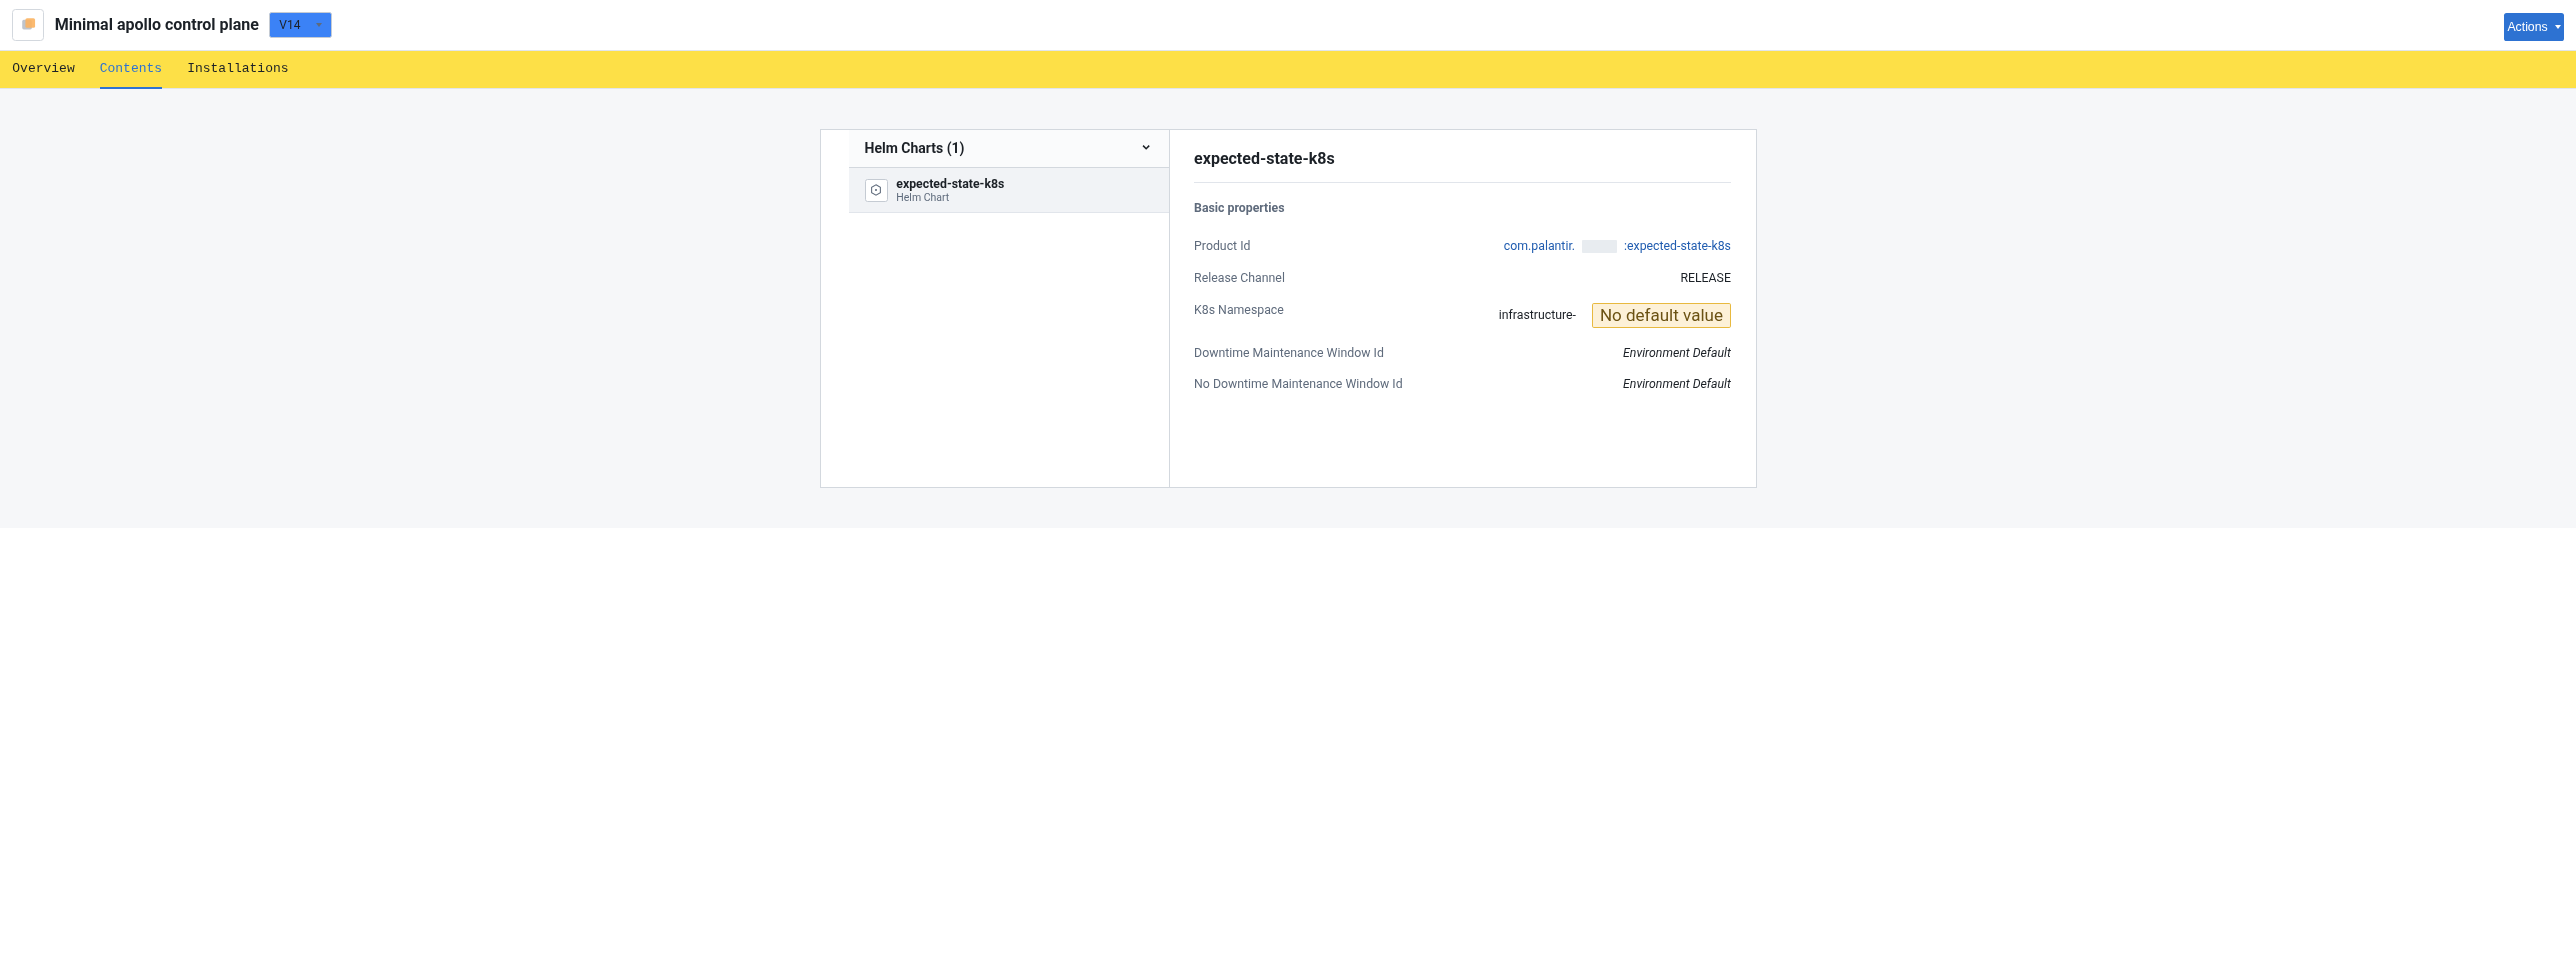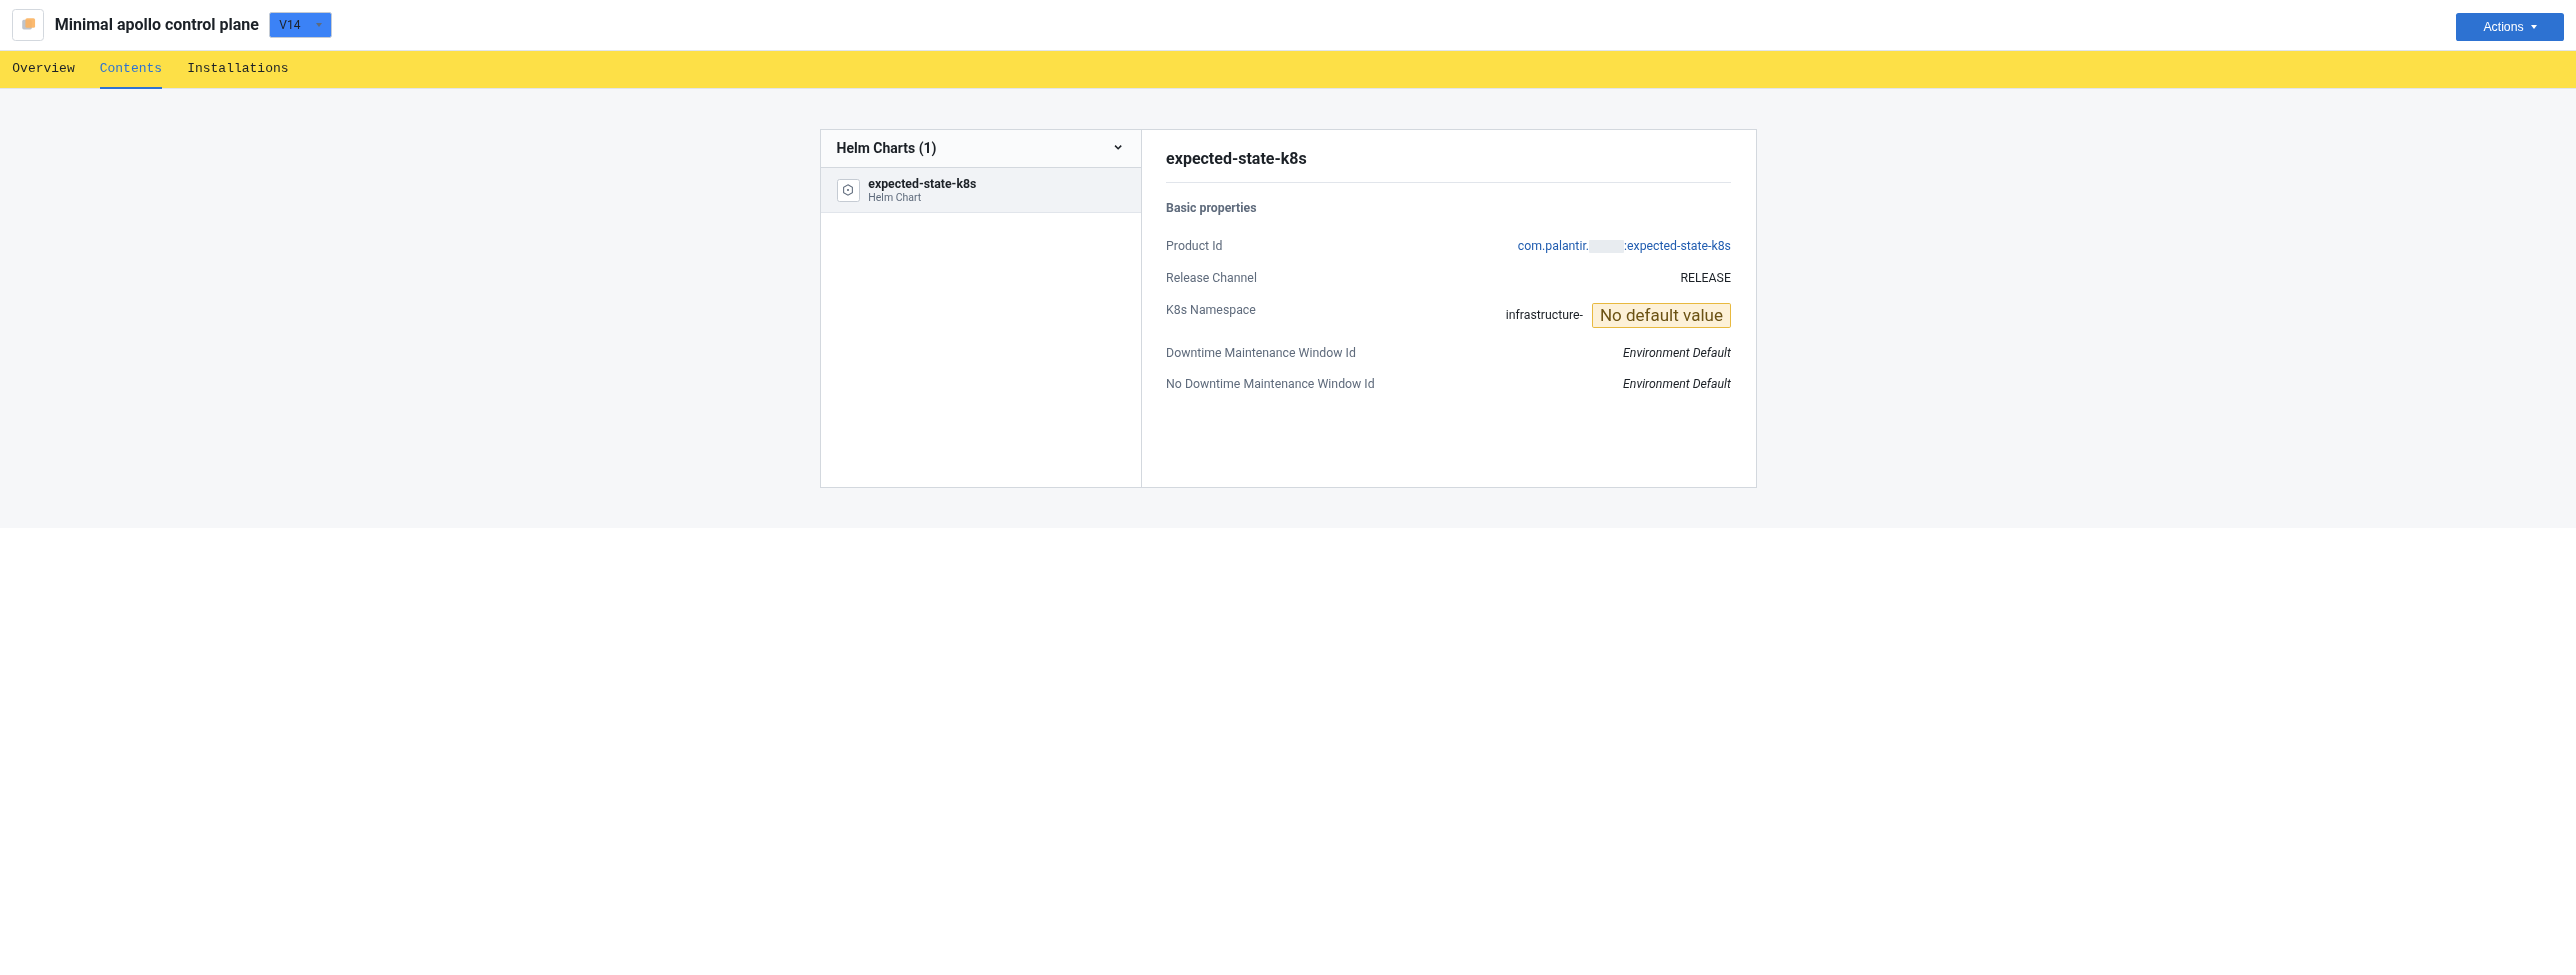--- a/index.html
+++ b/index.html
@@ -53,21 +53,21 @@
       border-radius: 2.6px;
       background: #3b82f6;
       cursor: pointer;
       font-size: 12px;
       color: #1c2127;
     }
     .actions-button {
       display: flex;
       align-items: center;
       gap: 7px;
-      padding: 7px 27px;
+      padding: 7px 3px;
       background: #2d72d2;
       color: #fff;
       border: none;
       border-radius: 2.6px;
       font-size: 12.3px;
       font-weight: 500;
       cursor: pointer;
     }
     .tabs {
       display: flex;
@@ -94,20 +94,21 @@
       min-height: 439px;
       padding: 40px 0;
       display: flex;
       justify-content: center;
     }
     .content-panel {
       width: 937px;
       border: 0.9px solid #d3d8de;
       background: #fff;
       display: flex;
+      padding-left: 28px;
     }
     .sidebar {
       width: 321px;
       border-right: 0.9px solid #d3d8de;
     }
     .sidebar-header {
       display: flex;
       align-items: center;
       justify-content: space-between;
       padding: 10.5px 16px;
@@ -177,21 +178,21 @@
       padding: 8.8px 0;
       font-size: 12.3px;
     }
     .prop-label {
       color: #5f6b7c;
     }
     .prop-value {
       color: #1c2127;
       display: flex;
       align-items: center;
-      gap: 0;
+      gap: 7px;
     }
     .prop-value.link {
       color: #215db0;
     }
     .prop-value.italic {
       font-style: italic;
     }
     .prop-value .redacted {
       display: inline-block;
       width: 35px;

